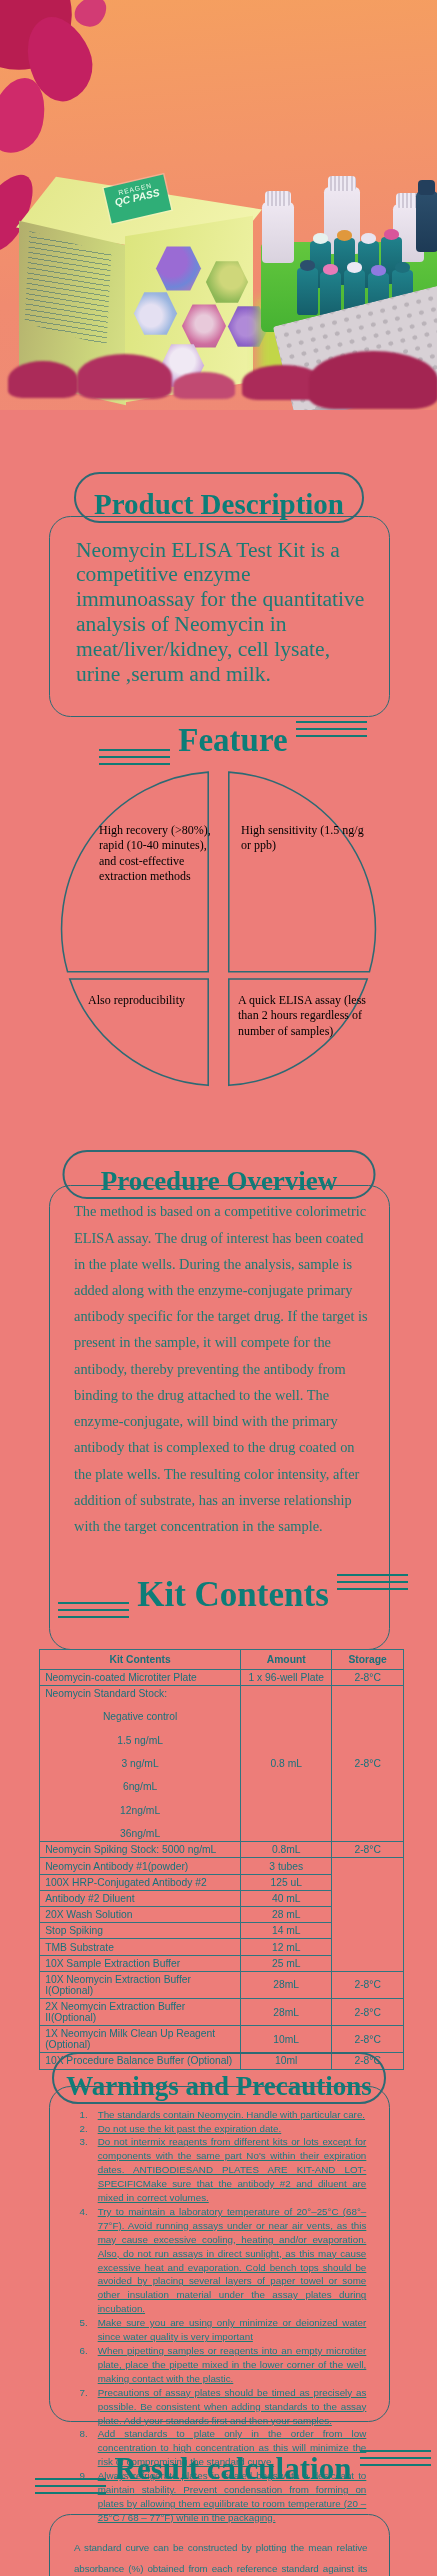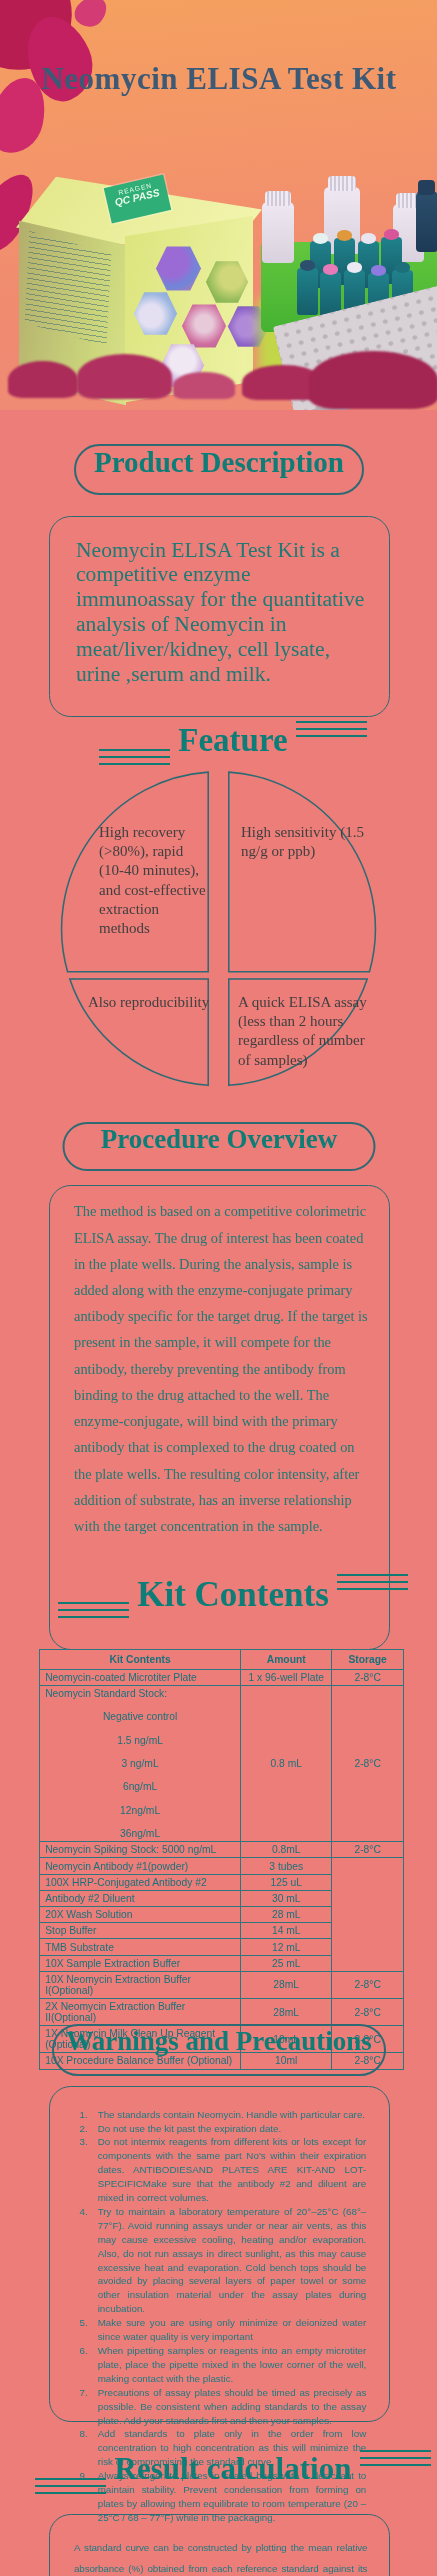--- a/index.html
+++ b/index.html
@@ -45,30 +45,30 @@
     background:repeating-linear-gradient(90deg,#efeaf4 0 2.1px,#cfc8d6 2.1px 4.1px);}
   .plate{position:absolute;left:281px;top:304px;width:178px;height:90px;border-radius:3.1px;
     background-color:#d8d1d6;
     background-image:radial-gradient(circle 2.6px,#bab3b9 0 2.1px,transparent 2.6px);
     background-size:12.4px 11.3px;background-position:5.2px 5.2px;
     transform:rotate(-14deg);box-shadow:0 8.2px 0 #b6aeb4;}
   .mound{position:absolute;background:#ab2b59;border-radius:50% 50% 20% 20%;filter:blur(1px);}
   
   .pill{position:absolute;left:50%;transform:translateX(-50%);
     border:2.1px solid #2d6a74;border-radius:36px;color:#0d7d78;
-    font-weight:bold;display:flex;align-items:flex-start;justify-content:center;white-space:nowrap;}
+    font-weight:bold;display:flex;align-items:flex-end;justify-content:center;white-space:nowrap;margin-top:28px;}
   .rbox{position:absolute;left:49px;width:341px;border:1.5px solid #2d6a74;border-radius:21.6px;
     color:#1d7a74;box-sizing:border-box;}
   .linehead{position:absolute;left:0;width:438px;display:flex;justify-content:center;gap:8.2px;
     color:#0d7d78;font-weight:bold;padding-left:14px;}
   .deco{width:71px;height:18.5px;flex:none;
     background:repeating-linear-gradient(#127a75 0 2.1px,transparent 2.1px 7.2px);}
   .deco.l{transform:translateY(27px);}
   .deco.r{transform:translateY(-1px);}
-  .quad-label{position:absolute;color:#404040;font-size:15px;line-height:1.28;}
+  .quad-label{position:absolute;color:#000000;font-size:12px;line-height:1.28;}
   
   table.kit{position:absolute;top:1649px;left:39px;width:365px;border-collapse:collapse;
     font-family:"Liberation Sans",sans-serif;font-size:10.3px;color:#17727c;}
   table.kit th,table.kit td{border:1px solid #2f7580;padding:2.1px 5.2px;}
   table.kit th{font-weight:bold;text-align:center;height:14.4px;}
   td.c-name{width:194px;text-align:left;}
   td.c-amt{width:81px;text-align:center;}
   td.c-sto{width:61px;text-align:center;}
   td.tall{height:123px;vertical-align:top;padding-top:4.1px;}
   td.tall .subline{text-align:center;margin-top:12.4px;}
@@ -82,21 +82,20 @@
 </style>
 </head>
 <body>
 
 <div class="hero">
   <div class="leaf" style="left:-26px;top:-36px;width:98px;height:108px;transform:rotate(18deg);background:#b81d51;"></div>
   <div class="leaf" style="left:28px;top:15.5px;width:62px;height:85px;transform:rotate(-24deg);"></div>
   <div class="leaf" style="left:-7.7px;top:77px;width:52px;height:77px;transform:rotate(12deg);background:#cf2a6a;"></div>
   <div class="leaf" style="left:-18px;top:170px;width:44px;height:88px;transform:rotate(28deg);"></div>
   <div class="leaf" style="left:77px;top:-5.2px;width:28px;height:33px;transform:rotate(40deg);background:#d23b74;"></div>
-  <div class="hero-title">Neomycin ELISA Test Kit</div>
 
   <div class="box-top"></div>
   <div class="box-left"></div>
   <div class="box-right"></div>
   <div class="fineprint"></div>
   <div class="tape">
     <div class="t1">REAGEN</div>
     <div class="t2">QC PASS</div>
   </div>
   <div class="brand"><span class="a">REA</span><span class="b">GEN</span></div>
@@ -234,28 +233,28 @@
         <td class="c-name">Neomycin Antibody #1(powder)</td>
         <td class="c-amt">3 tubes</td>
         <td class="c-sto" rowspan="7"></td>
       </tr>
       <tr>
         <td class="c-name">100X HRP-Conjugated Antibody #2</td>
         <td class="c-amt">125 uL</td>
       </tr>
       <tr>
         <td class="c-name">Antibody #2 Diluent</td>
-        <td class="c-amt">30 mL</td>
+        <td class="c-amt">40 mL</td>
       </tr>
       <tr>
         <td class="c-name">20X Wash Solution</td>
         <td class="c-amt">28 mL</td>
       </tr>
       <tr>
-        <td class="c-name">Stop Buffer</td>
+        <td class="c-name">Stop Spiking</td>
         <td class="c-amt">14 mL</td>
       </tr>
       <tr>
         <td class="c-name">TMB Substrate</td>
         <td class="c-amt">12 mL</td>
       </tr>
       <tr>
         <td class="c-name">10X Sample Extraction Buffer</td>
         <td class="c-amt">25 mL</td>
       </tr>
@@ -279,21 +278,21 @@
         <td class="c-amt">10ml</td>
         <td class="c-sto">2-8°C</td>
       </tr>
     </tbody>
 </table>
 
 <div class="pill" style="top:2024px;width:330px;height:48px;font-size:27px;">
     <span>Warnings and Precautions</span>
   </div>
 
-<div class="rbox" style="top:2086px;height:336px;padding:20.6px 19.6px 0 17.5px;">
+<div class="rbox" style="top:2086px;height:336px;padding:20.6px 19.6px 0 17.5px;text-decoration:underline;">
   <ol class="warn-list">
       <li>The standards contain Neomycin. Handle with particular care.</li>
       <li>Do not use the kit past the expiration date.</li>
       <li>Do not intermix reagents from different kits or lots except for components with the same part No's within their expiration dates. ANTIBODIESAND PLATES ARE KIT-AND LOT-SPECIFICMake sure that the antibody #2 and diluent are mixed in correct volumes.</li>
       <li>Try to maintain a laboratory temperature of 20°–25°C (68°–77°F). Avoid running assays under or near air vents, as this may cause excessive cooling, heating and/or evaporation. Also, do not run assays in direct sunlight, as this may cause excessive heat and evaporation. Cold bench tops should be avoided by placing several layers of paper towel or some other insulation material under the assay plates during incubation.</li>
       <li>Make sure you are using only minimize or deionized water since water quality is very important</li>
       <li>When pipetting samples or reagents into an empty microtiter plate, place the pipette mixed in the lower corner of the well, making contact with the plastic.</li>
       <li>Precautions of assay plates should be timed as precisely as possible. Be consistent when adding standards to the assay plate. Add your standards first and then your samples.</li>
       <li>Add standards to plate only in the order from low concentration to high concentration as this will minimize the risk of compromising the standard curve.</li>
       <li>Always refrigerate plates in sealed bags with a desiccant to maintain stability. Prevent condensation from forming on plates by allowing them equilibrate to room temperature (20 – 25°C / 68 – 77°F) while in the packaging.</li>

